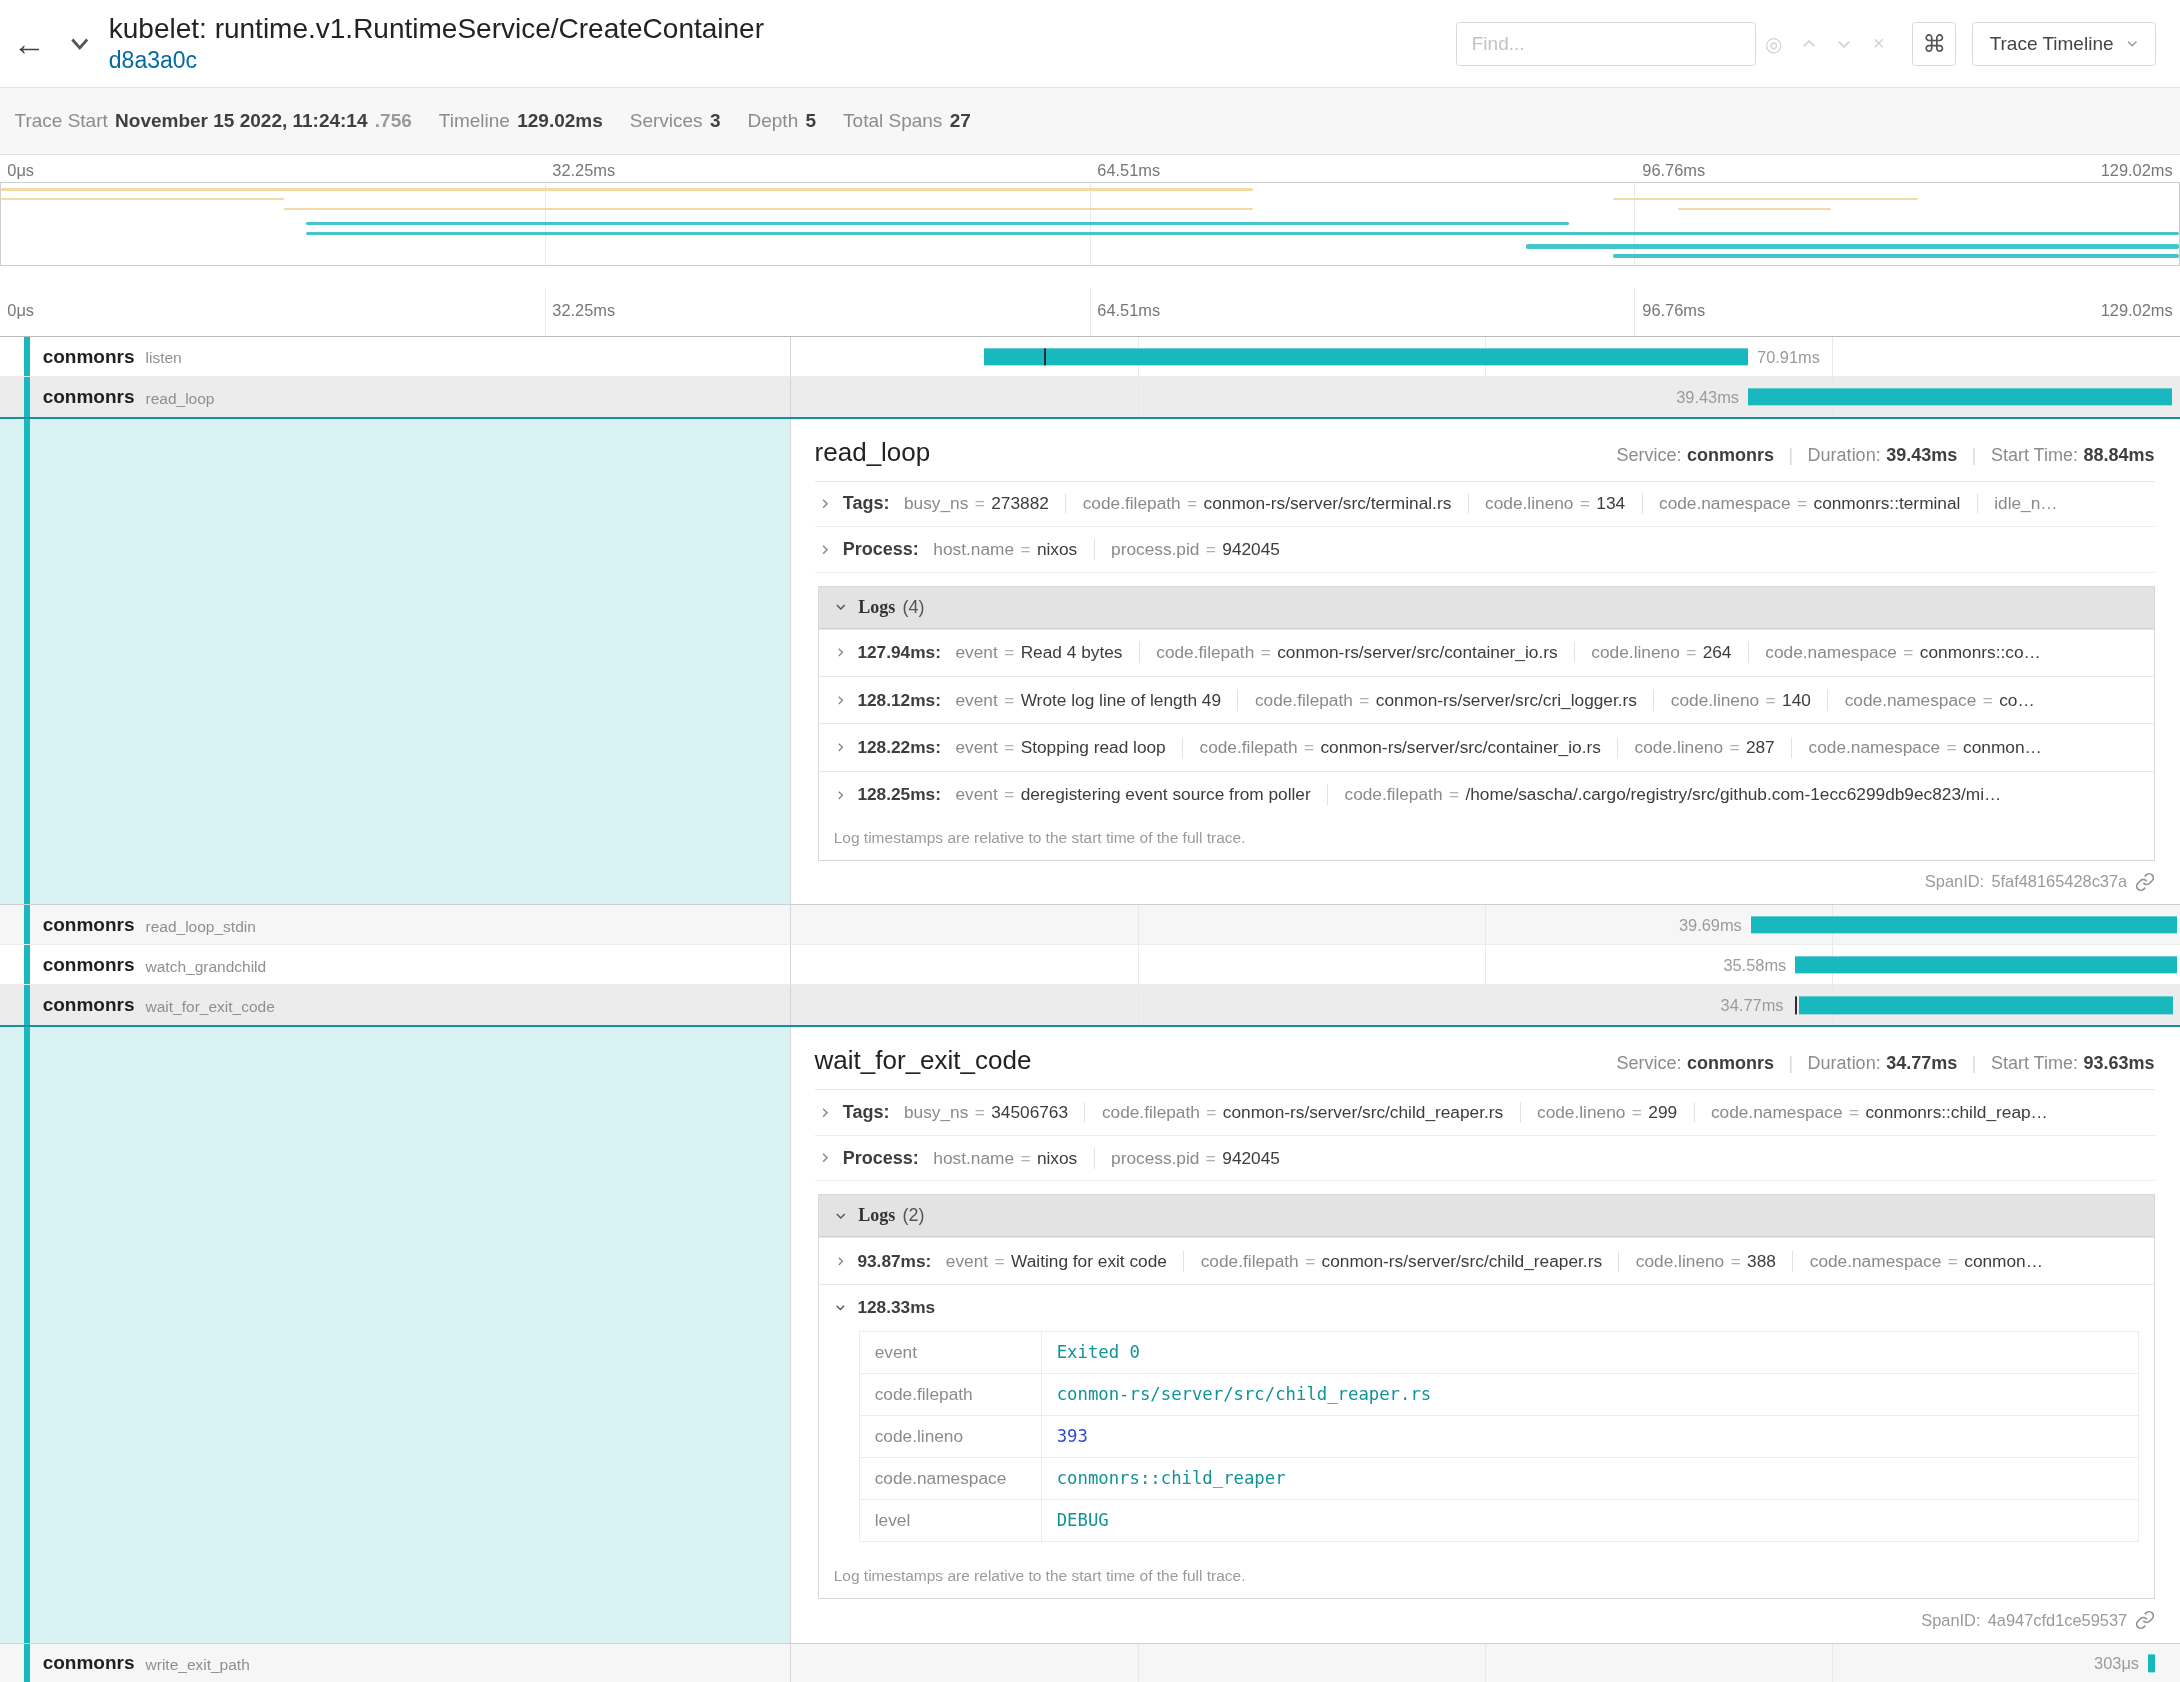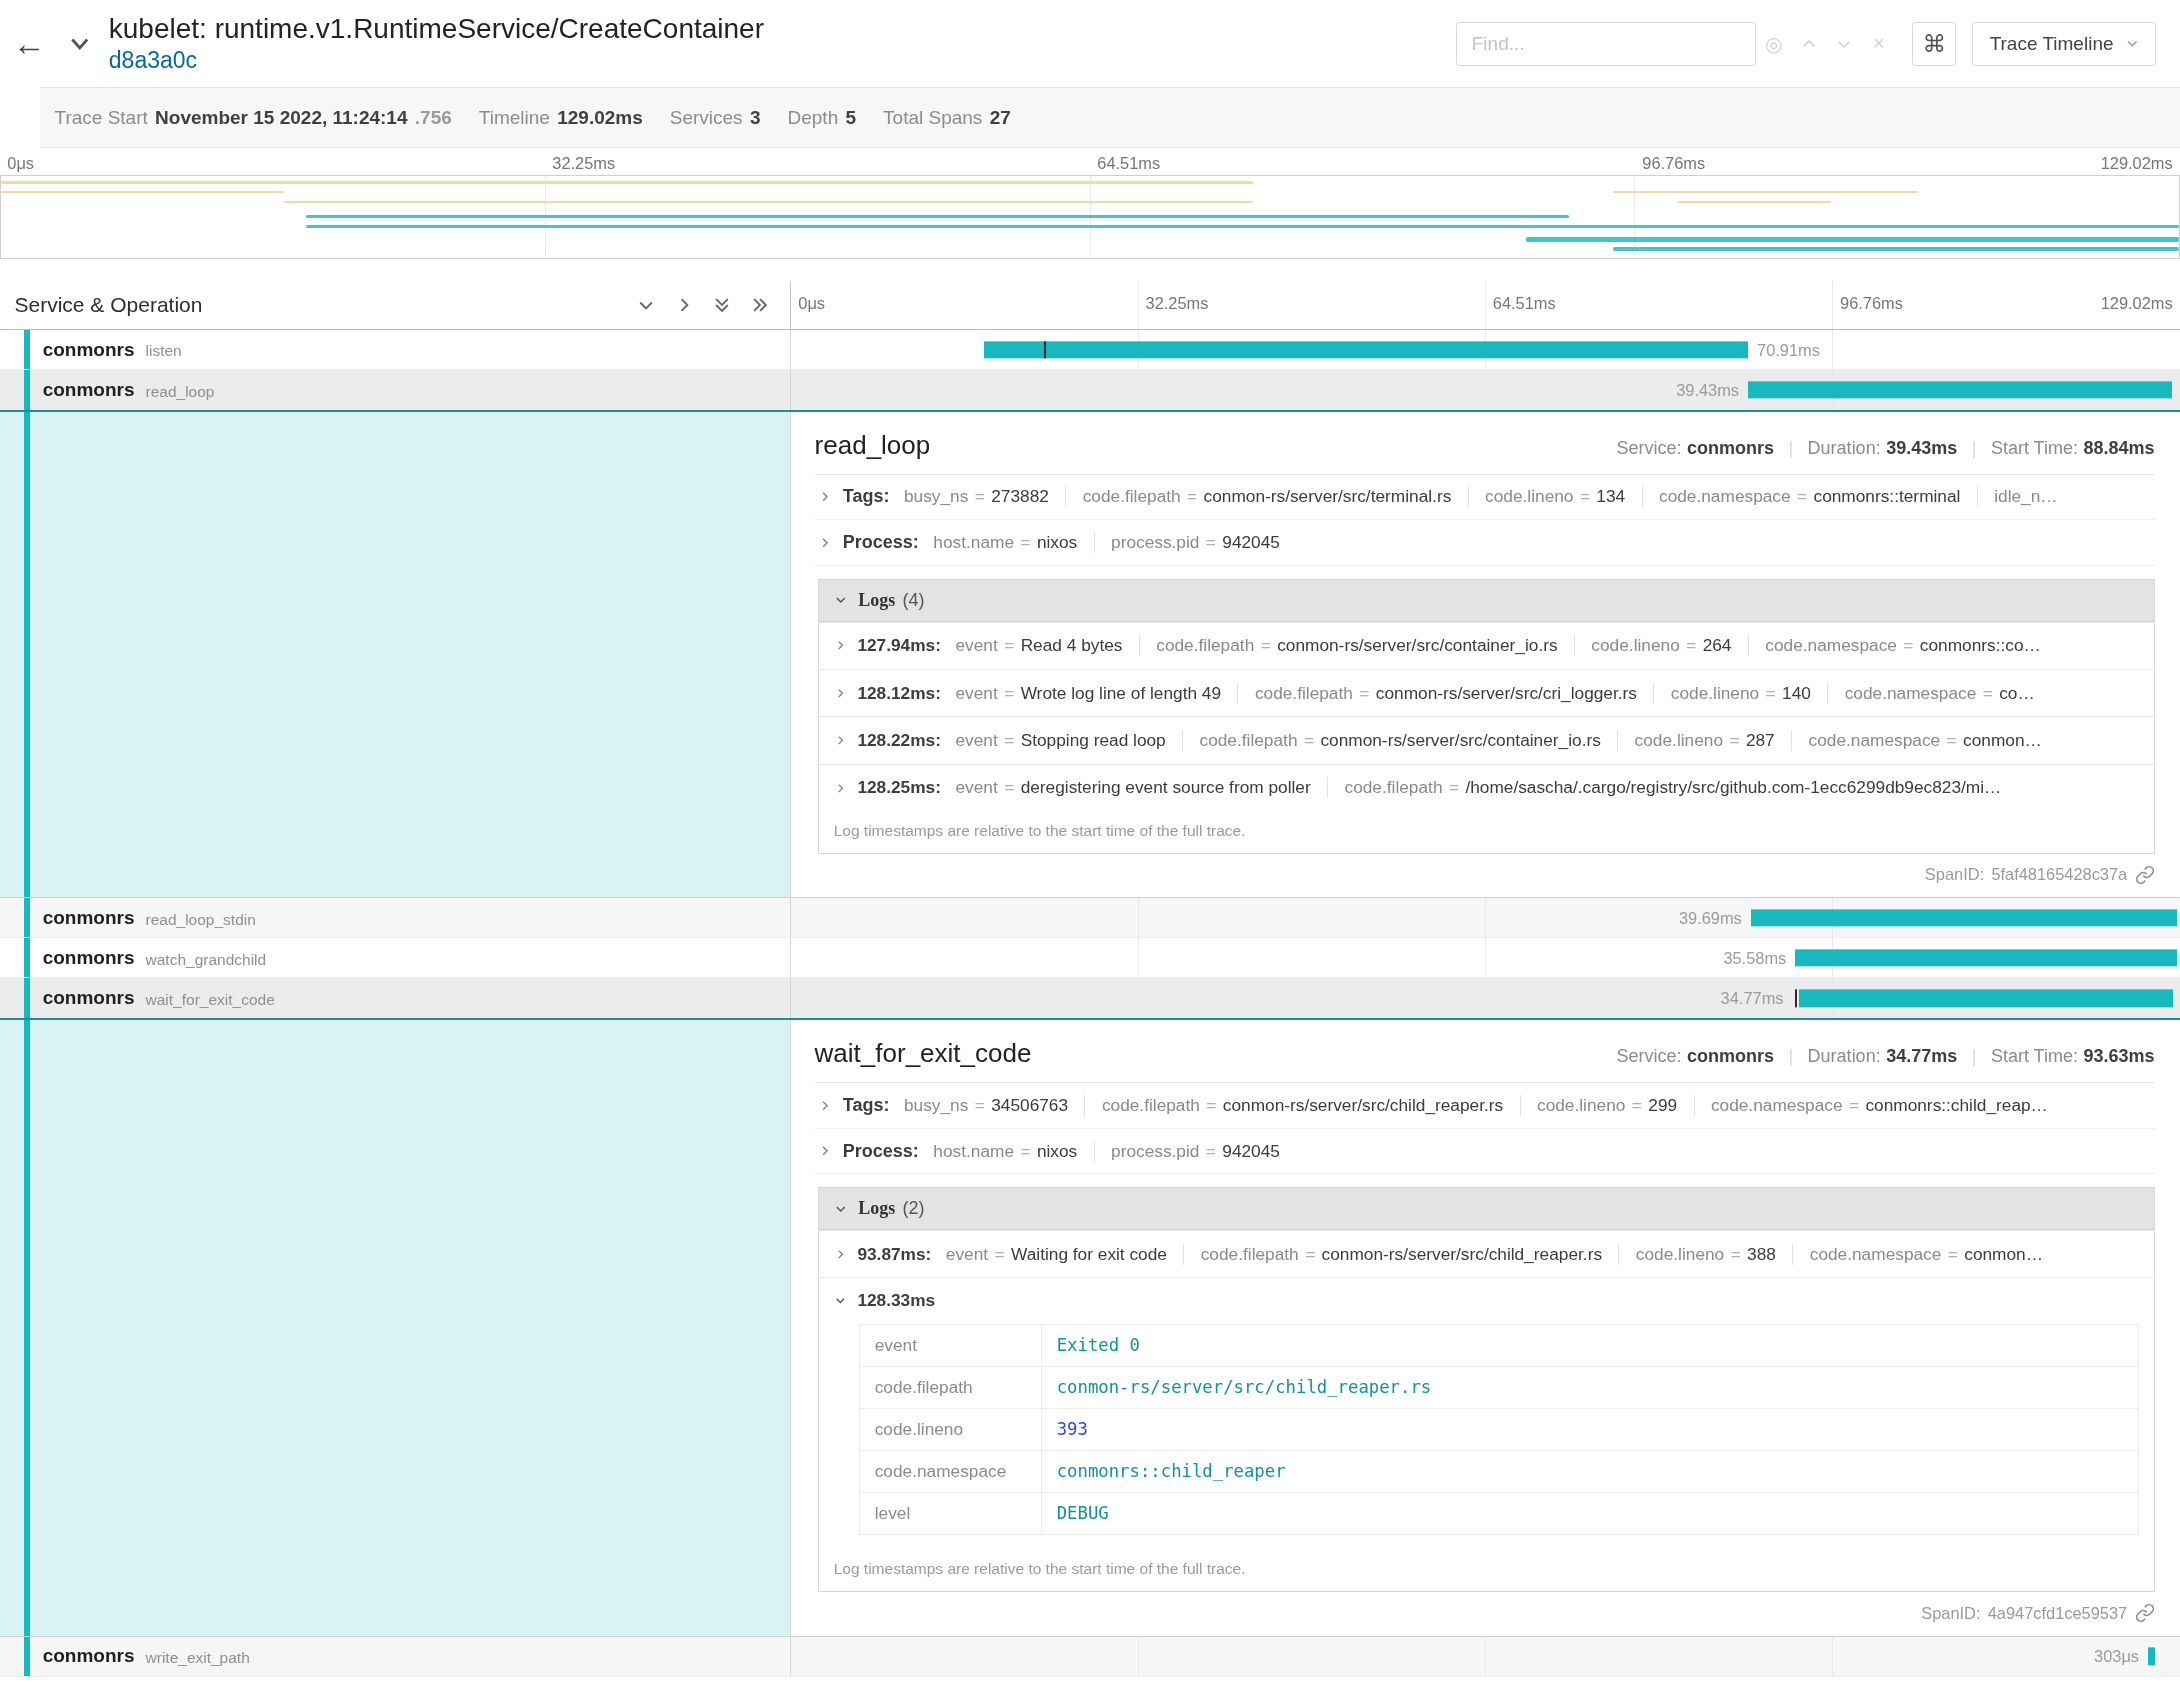--- a/index.html
+++ b/index.html
@@ -26,21 +26,21 @@
   .top-actions{margin-left:auto;display:flex;align-items:center;gap:16px;padding-right:23.6px;}
   .find-group{display:flex;align-items:center;height:44px;}
   .find-input{width:300px;height:44px;border:1.4px solid #d9d9d9;border-radius:3.6px;font-size:19px;padding:0 14.5px;color:#444;outline:none;font-family:"Liberation Sans",sans-serif;}
   .find-input::placeholder{color:#c3c3c3;}
   .ficon{width:35px;display:flex;justify-content:center;align-items:center;color:#d2d2d2;font-size:20px;cursor:default;}
   .ficon svg{stroke:#d6d6d6;}
   .kbd-btn{width:44px;height:44px;border:1.4px solid #d9d9d9;border-radius:3.6px;background:#fff;font-size:23.6px;color:#555;cursor:pointer;}
   .view-btn{height:44px;border:1.4px solid #d9d9d9;border-radius:3.6px;background:#fff;font-size:19px;color:#444;padding:0 16.4px;display:flex;align-items:center;gap:11px;cursor:pointer;}
 
   
-  .summarybar{height:61px;background:#f7f7f7;border-top:0.9px solid #e3e3e3;border-bottom:0.9px solid #e3e3e3;display:flex;align-items:center;padding-left:14.5px;gap:27px;font-size:19px;margin-left:40px;}
+  .summarybar{height:68px;background:#f7f7f7;border-top:0.9px solid #e3e3e3;border-bottom:0.9px solid #e3e3e3;display:flex;align-items:center;padding-left:14.5px;gap:27px;font-size:19px;}
   .sum-item{display:flex;align-items:baseline;gap:7.3px;white-space:nowrap;}
   .sl{color:#8c8c8c;}
   .sv{color:#404040;font-weight:700;}
   .ss{color:#9a9a9a;font-weight:700;}
 
   
   .minimap{position:relative;}
   .mm-ticks{position:relative;height:27px;font-size:16.4px;color:#777;}
   .tick{position:absolute;top:5.5px;white-space:nowrap;}
   .t0{left:7.3px;} .t1{left:calc(25% + 7.3px);} .t2{left:calc(50% + 7.3px);} .t3{left:calc(75% + 7.3px);} .t4{right:7.3px;}
@@ -190,47 +190,20 @@
         <div class="mseg" style="left: 74%; width: 14%; top: 18%; height: 2.7px; background: var(--minimap-tan);"></div>
         <div class="mseg" style="left: 77%; width: 7%; top: 30%; height: 2.7px; background: var(--minimap-tan);"></div>
         <div class="mseg" style="left: 14%; width: 58%; top: 48%; height: 2.7px; background: var(--minimap-teal);"></div>
         <div class="mseg" style="left: 14%; width: 86%; top: 60%; height: 2.7px; background: var(--minimap-teal);"></div>
         <div class="mseg" style="left: 70%; width: 30%; top: 74%; height: 5.5px; background: var(--minimap-teal);"></div>
         <div class="mseg" style="left: 74%; width: 26%; top: 86%; height: 4.5px; background: var(--minimap-teal);"></div>
       </div>
   </div>
 
   <div class="grid-header">
-    <div class="gh-left">
-      <span class="gh-title">Service &amp; Operation</span>
-      <span class="gh-icons">
-        <span>
-            <svg class="ic" width="20" height="20" viewBox="0 0 24 24" fill="none">
-              <path d="M5 9l7 7 7-7" stroke="#666" stroke-width="2.2"></path>
-            </svg>
-          </span>
-        <span>
-            <svg class="ic" width="20" height="20" viewBox="0 0 24 24" fill="none">
-              <path d="M9 5l7 7-7 7" stroke="#666" stroke-width="2.2"></path>
-            </svg>
-          </span>
-        <span>
-            <svg class="ic" width="20" height="20" viewBox="0 0 24 24" fill="none">
-              <path d="M5 5l7 7 7-7" stroke="#666" stroke-width="2.2"></path>
-              <path d="M5 12l7 7 7-7" stroke="#666" stroke-width="2.2"></path>
-            </svg>
-          </span>
-        <span>
-            <svg class="ic" width="20" height="20" viewBox="0 0 24 24" fill="none">
-              <path d="M5 5l7 7-7 7" stroke="#666" stroke-width="2.2"></path>
-              <path d="M12 5l7 7-7 7" stroke="#666" stroke-width="2.2"></path>
-            </svg>
-          </span>
-      </span>
-    </div>
     <div class="gh-right vlines">
       <span class="tick t0">0μs</span>
       <span class="tick t1">32.25ms</span>
       <span class="tick t2">64.51ms</span>
       <span class="tick t3">96.76ms</span>
       <span class="tick t4">129.02ms</span>
     </div>
   </div>
 
   <div class="rows">

